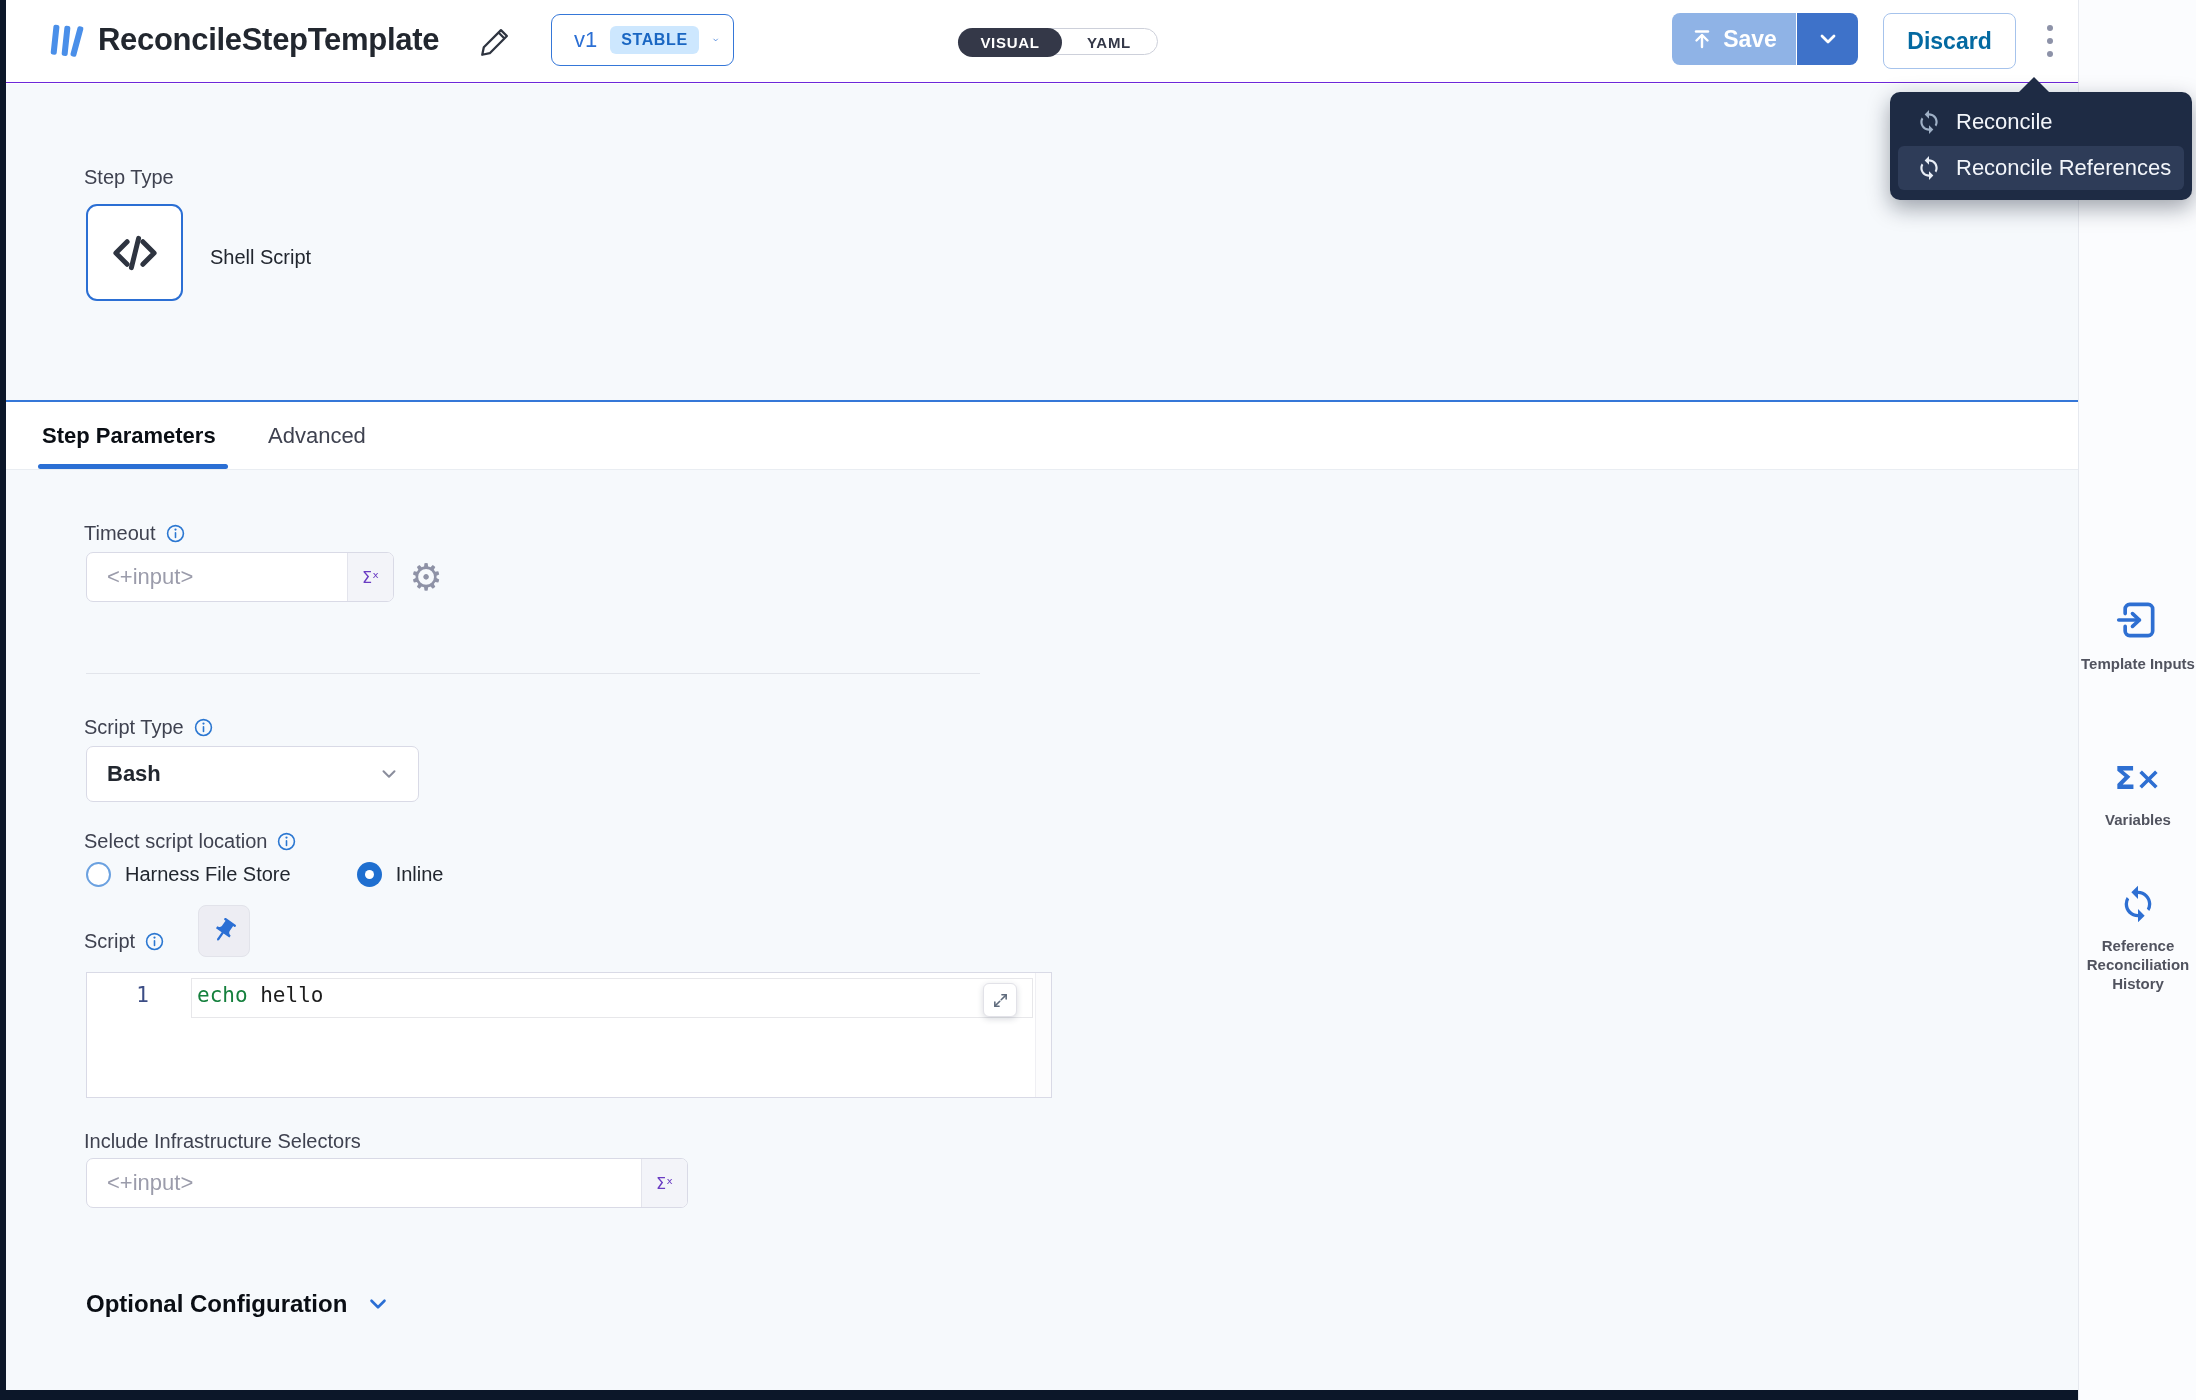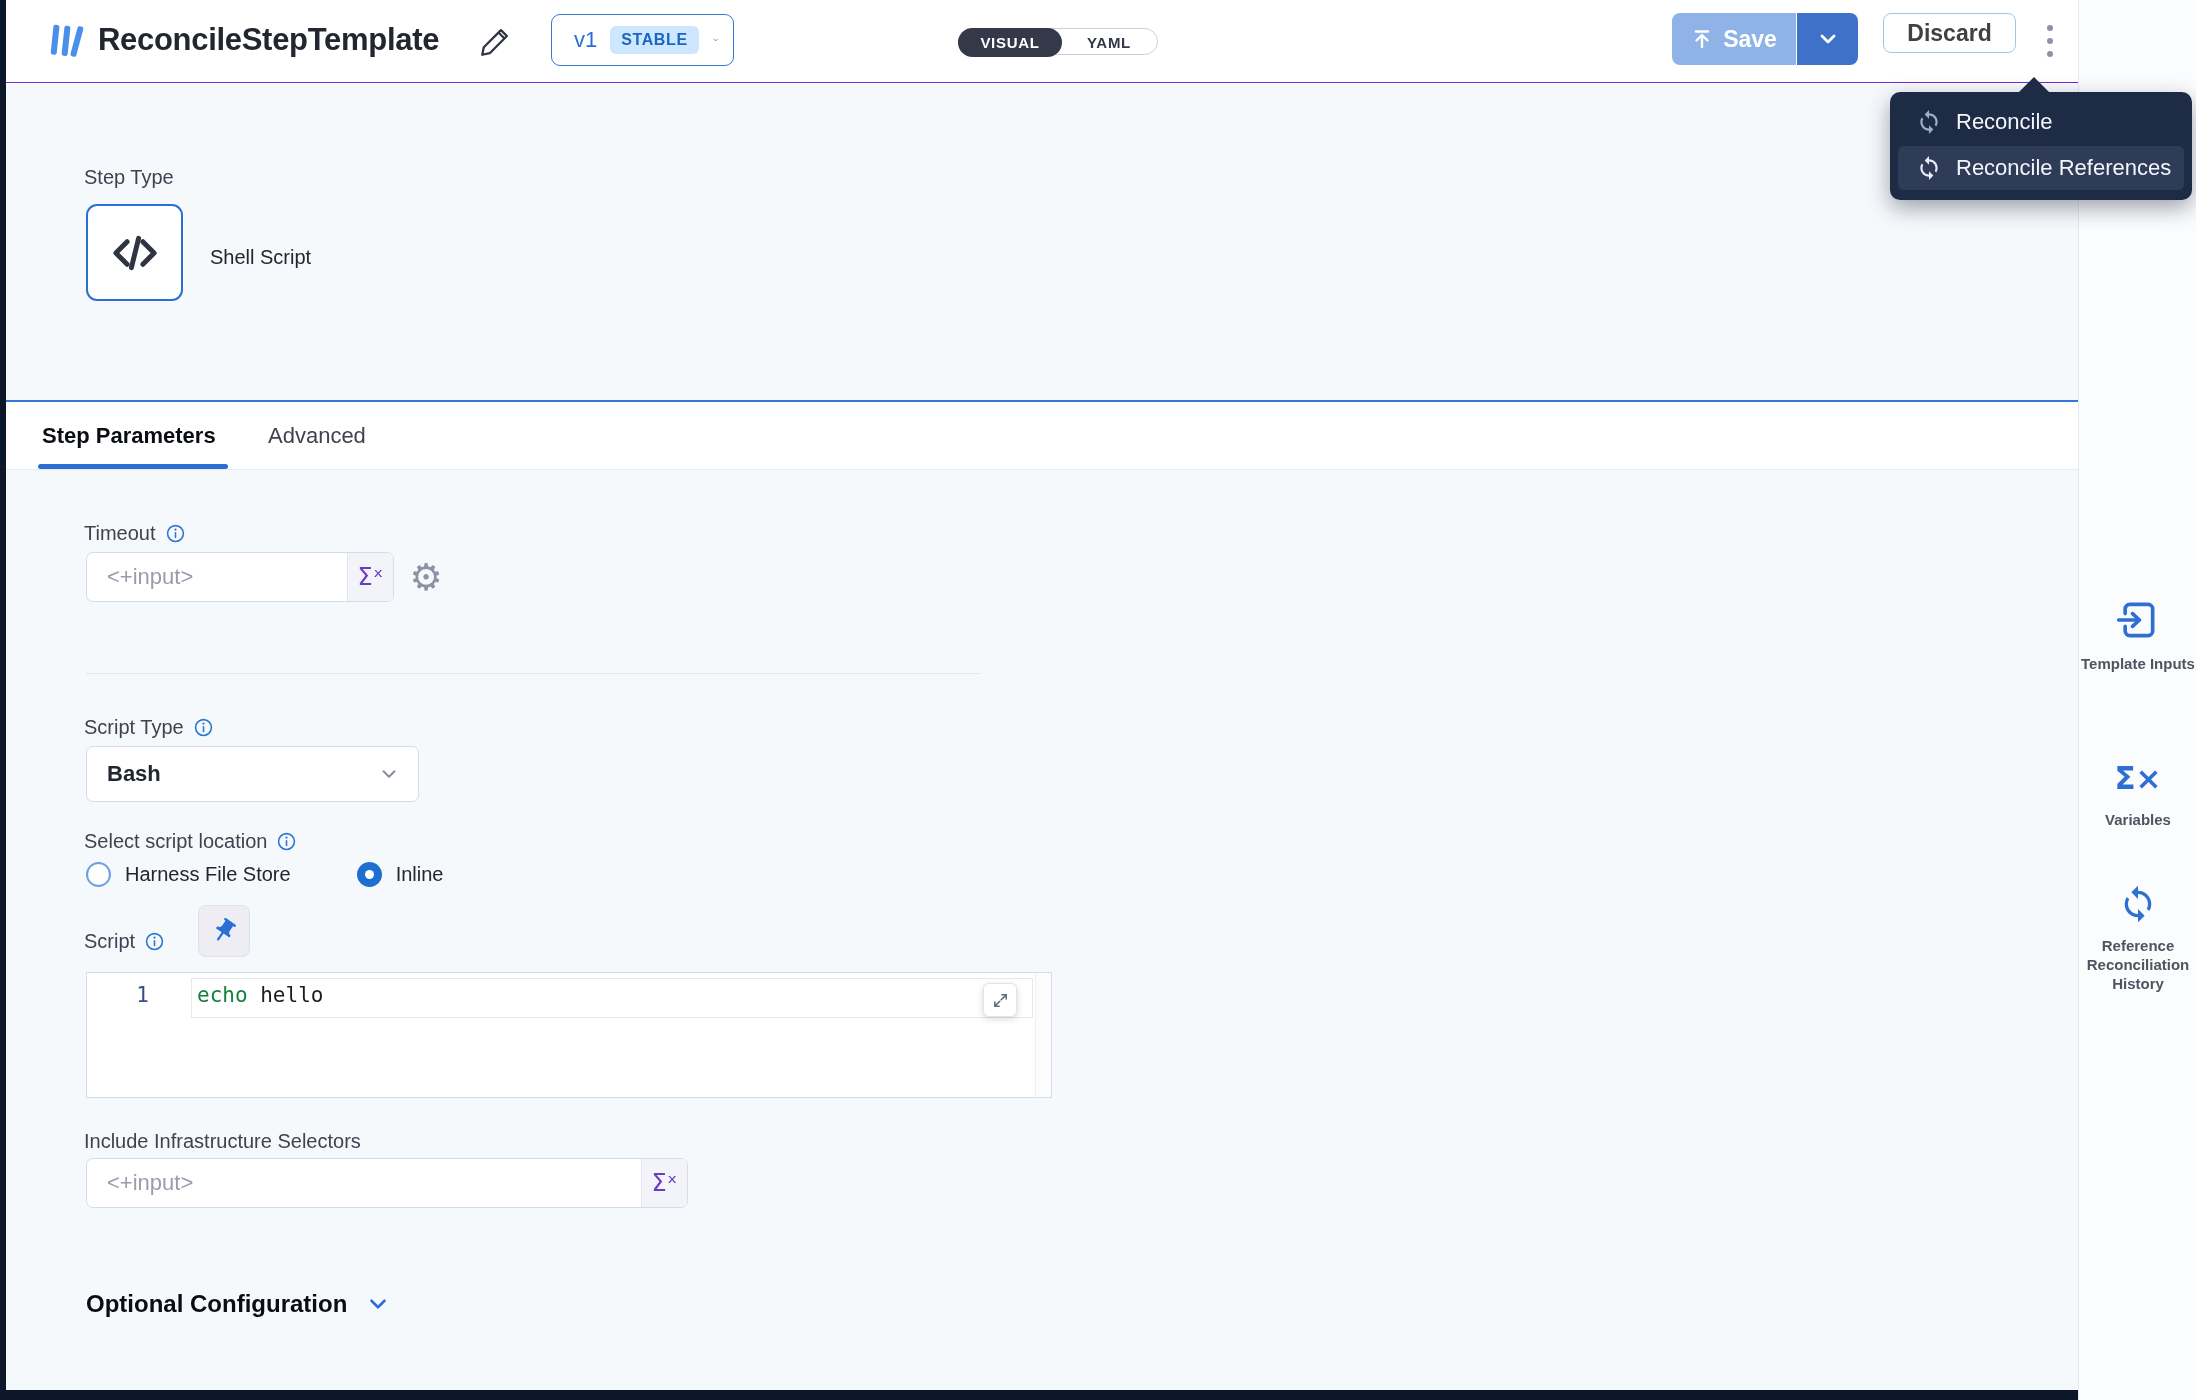--- a/index.html
+++ b/index.html
@@ -22,21 +22,21 @@
   .version-label { color:#2b6fd4; font-size:22px; }
   .version-badge { background:#cde7fe; color:#1a66c2; font-size:16px; font-weight:700; letter-spacing:.6px; padding:5px 11px; border-radius:6px; }
   .version-chevron { margin-left:auto; }
 
   .view-toggle { position:absolute; left:952px; top:28px; width:200px; height:27px; border:1px solid #cdd0da; border-radius:14px; background:#fff; }
   .toggle-visual { position:absolute; left:-1px; top:-1px; height:29px; width:104px; background:#343848; border-radius:15px; color:#fff; font-size:15px; font-weight:700; letter-spacing:.7px; display:flex; align-items:center; justify-content:center; cursor:pointer; }
   .toggle-yaml { position:absolute; right:0; top:0; height:27px; width:96px; color:#343848; font-size:15px; font-weight:700; letter-spacing:.7px; display:flex; align-items:center; justify-content:center; cursor:pointer; }
 
   .save-btn { position:absolute; left:1666px; top:13px; width:124px; height:52px; background:#8fb3e6; border:none; border-radius:8px 0 0 8px; color:#fff; font-size:23px; font-weight:700; display:flex; align-items:center; justify-content:center; gap:10px; cursor:pointer; font-family:inherit; }
   .save-caret-btn { position:absolute; left:1791px; top:13px; width:61px; height:52px; background:#3e72c9; border:none; border-radius:0 8px 8px 0; display:flex; align-items:center; justify-content:center; cursor:pointer; }
-  .discard-btn { position:absolute; left:1877px; top:13px; width:133px; height:40px; background:#fff; border:1.5px solid #a6c3ec; border-radius:8px; color:#404040; font-size:23px; font-weight:700; cursor:pointer; font-family:inherit; }
+  .discard-btn { position:absolute; left:1877px; top:13px; width:133px; height:56px; background:#fff; border:1.5px solid #a6c3ec; border-radius:8px; color:#0369a1; font-size:23px; font-weight:700; cursor:pointer; font-family:inherit; }
   .kebab { position:absolute; left:2030px; top:18px; width:28px; height:46px; display:flex; flex-direction:column; align-items:center; justify-content:center; gap:7px; cursor:pointer; }
   .kebab i { width:6px; height:6px; border-radius:50%; background:#8d92a8; }
 
   
   .ctx-menu { position:absolute; left:1890px; top:92px; width:302px; height:108px; background:#1e2b44; border-radius:10px; box-shadow:0 8px 22px rgba(8,18,38,.38); z-index:20; }
   .ctx-arrow { position:absolute; left:2018px; top:77px; width:0; height:0; border-left:16px solid transparent; border-right:16px solid transparent; border-bottom:16px solid #1e2b44; z-index:21; }
   .ctx-item { position:absolute; left:8px; width:286px; height:44px; display:flex; align-items:center; gap:14px; padding:0 0 0 18px; color:#f2f5fa; font-size:22px; border-radius:6px; cursor:pointer; }
   .ctx-item.first { top:8px; }
   .ctx-item.second { top:54px; background:#2e3c58; }
   .ctx-item svg { flex:0 0 auto; }
@@ -55,21 +55,21 @@
   .tab-advanced { left:262px; font-size:22px; color:#3f4250; }
 
   
   .content { position:absolute; left:6px; top:470px; width:2072px; height:920px; background:#f6f9fc; }
   .field-label { position:absolute; font-size:20px; color:#3f4250; display:flex; align-items:center; gap:10px;margin-top:8px; }
   .info-icon { display:inline-flex; cursor:pointer; }
 
   .text-input-wrap { position:absolute; height:50px; background:#fff; border:1px solid #d9dae6; border-radius:7px; }
   .text-input-wrap input { position:absolute; left:0; top:0; width:100%; height:100%; border:none; outline:none; background:transparent; font-size:22px; color:#22272f; padding:0 66px 0 20px; font-family:inherit; }
   .text-input-wrap input::placeholder { color:#9b9cab; opacity:1; }
-  .fx-btn { position:absolute; right:0; top:0; width:46px; height:48px; background:#f3f4f9; border:none; border-left:1px solid #e3e4ec; border-radius:0 6px 6px 0; color:#6a3cc3; font-size:24px; cursor:pointer; font-family:"DejaVu Sans",sans-serif; }
+  .fx-btn { position:absolute; right:0; top:0; width:46px; height:48px; background:#f3f4f9; border:none; border-left:1px solid #e3e4ec; border-radius:0 6px 6px 0; color:#6a3cc3; font-size:16px; cursor:pointer; font-family:"DejaVu Sans",sans-serif; }
 
   .timeout-label { left:78px; top:44px; }
   .timeout-input { left:80px; top:82px; width:308px; }
   .gear-btn { position:absolute; left:398px; top:86px; width:44px; height:44px; border:none; background:transparent; cursor:pointer; color:#8e92a6; font-size:37px; line-height:44px; font-family:"DejaVu Sans",sans-serif; }
 
   .divider { position:absolute; left:80px; top:203px; width:894px; height:1px; background:#e2e5eb; }
 
   .scripttype-label { left:78px; top:238px; }
   .select-box { position:absolute; left:80px; top:276px; width:333px; height:56px; background:#fff; border:1px solid #d9dae6; border-radius:7px; display:flex; align-items:center; padding:0 18px 0 20px; font-size:22px; color:#22272f; cursor:pointer;font-weight:bold; }
   .select-box .sel-chevron { margin-left:auto; }

